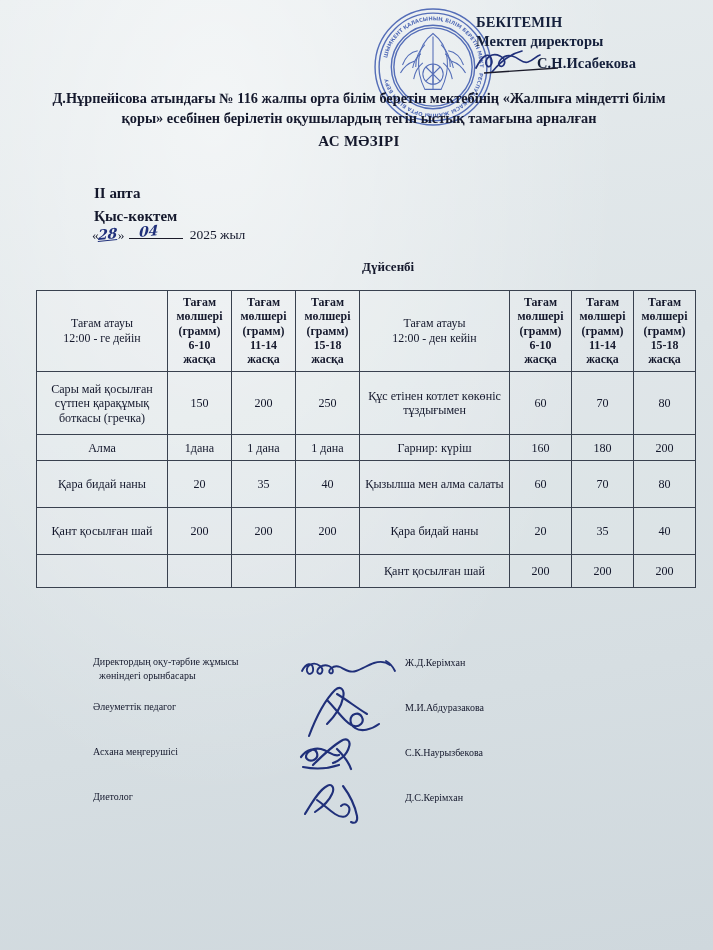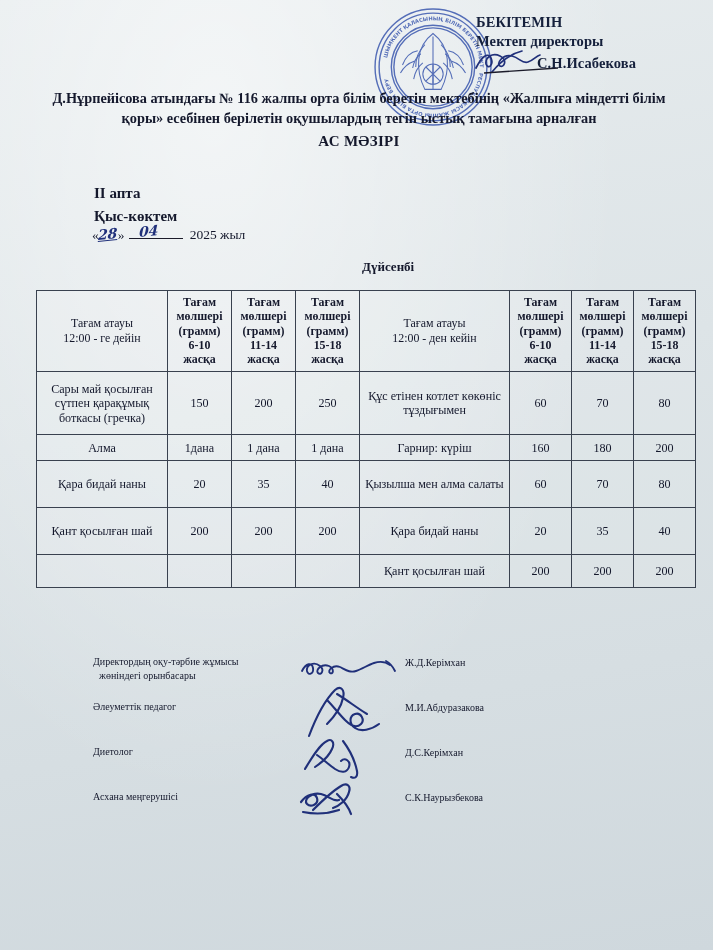--- a/index.html
+++ b/index.html
@@ -440,43 +440,43 @@
       <svg class="sig-mark" viewBox="0 0 110 58">
         <g fill="none" stroke="#20307a" stroke-width="2.1" stroke-linecap="round">
           <path d="M8 52 C14 36 24 16 34 6 C40 1 44 6 42 14 C40 24 32 34 26 40"></path>
           <path d="M26 16 C32 22 38 30 44 36 C50 42 56 44 60 40 C64 36 60 28 54 30 C48 32 48 40 54 44 C60 48 70 46 78 40"></path>
           <path d="M36 10 C46 16 56 24 66 30"></path>
         </g>
       </svg>
       <div class="sig-person">М.И.Абдуразакова</div>
     </div>
 
-    <div class="sig-row r3">
-      <div class="sig-role">
-        <span>Диетолог</span>
-      </div>
-      <svg class="sig-mark" viewBox="0 0 110 46">
-        <g fill="none" stroke="#20307a" stroke-width="2.1" stroke-linecap="round">
-          <path d="M6 34 C12 24 20 10 28 6 C33 3 36 8 33 14 C30 21 22 28 16 32"></path>
-          <path d="M18 20 C24 24 30 30 36 34 C42 38 48 38 50 32 C52 26 46 22 42 26"></path>
-          <path d="M44 6 C50 14 56 26 58 36 C59 42 56 44 52 42"></path>
-        </g>
-      </svg>
-      <div class="sig-person">Д.С.Керімхан</div>
-    </div>
-
     <div class="sig-row r4">
       <div class="sig-role">
         <span>Асхана меңгерушісі</span>
       </div>
       <svg class="sig-mark" viewBox="0 0 110 46">
         <g fill="none" stroke="#20307a" stroke-width="2.2" stroke-linecap="round">
           <path d="M8 26 C14 18 22 16 24 22 C26 28 18 32 14 28 C10 24 18 16 28 18 C36 20 40 26 46 24"></path>
           <path d="M20 34 C28 26 38 16 48 10 C54 6 58 10 56 16 C54 24 46 30 40 32"></path>
           <path d="M10 36 C20 38 34 38 46 34"></path>
           <path d="M44 18 C50 24 56 32 58 38"></path>
         </g>
       </svg>
       <div class="sig-person">С.К.Наурызбекова</div>
     </div>
 
+    <div class="sig-row r3">
+      <div class="sig-role">
+        <span>Диетолог</span>
+      </div>
+      <svg class="sig-mark" viewBox="0 0 110 46">
+        <g fill="none" stroke="#20307a" stroke-width="2.1" stroke-linecap="round">
+          <path d="M6 34 C12 24 20 10 28 6 C33 3 36 8 33 14 C30 21 22 28 16 32"></path>
+          <path d="M18 20 C24 24 30 30 36 34 C42 38 48 38 50 32 C52 26 46 22 42 26"></path>
+          <path d="M44 6 C50 14 56 26 58 36 C59 42 56 44 52 42"></path>
+        </g>
+      </svg>
+      <div class="sig-person">Д.С.Керімхан</div>
+    </div>
+
   </div>
 </div>
 
 </body></html>

